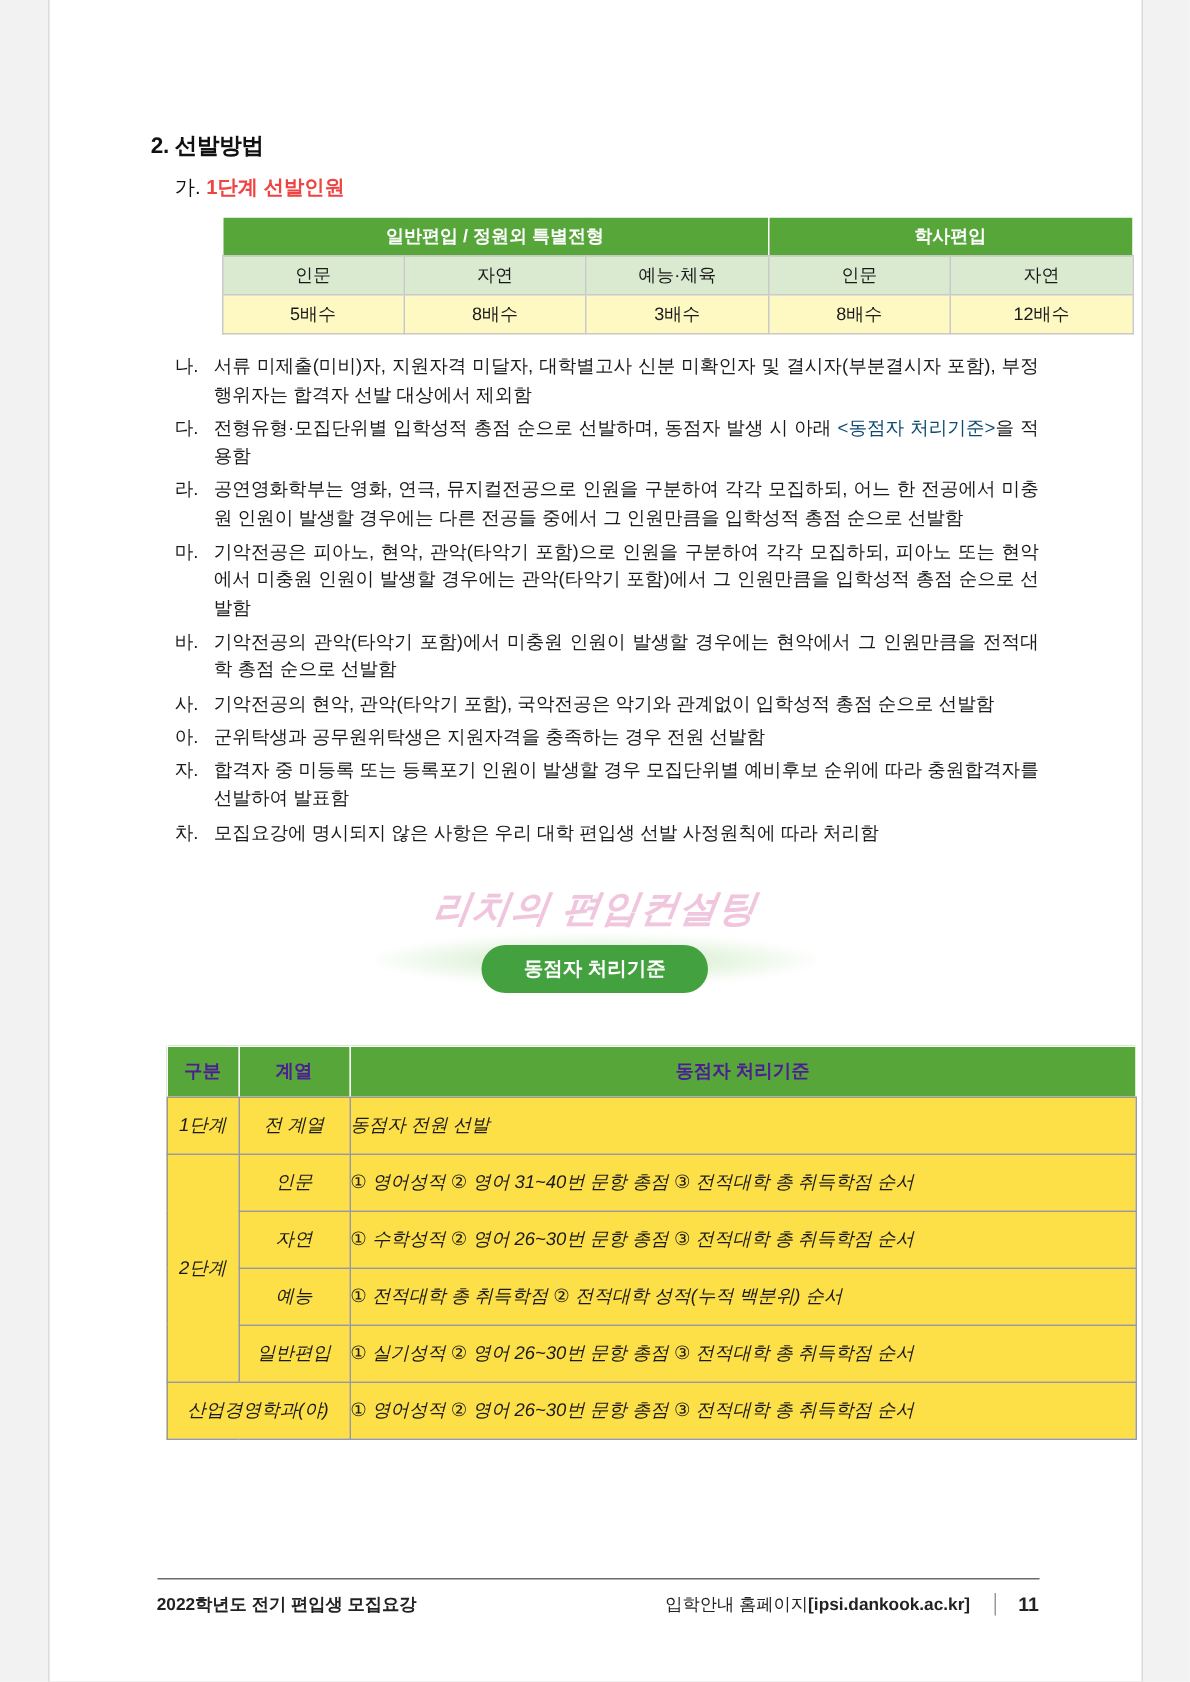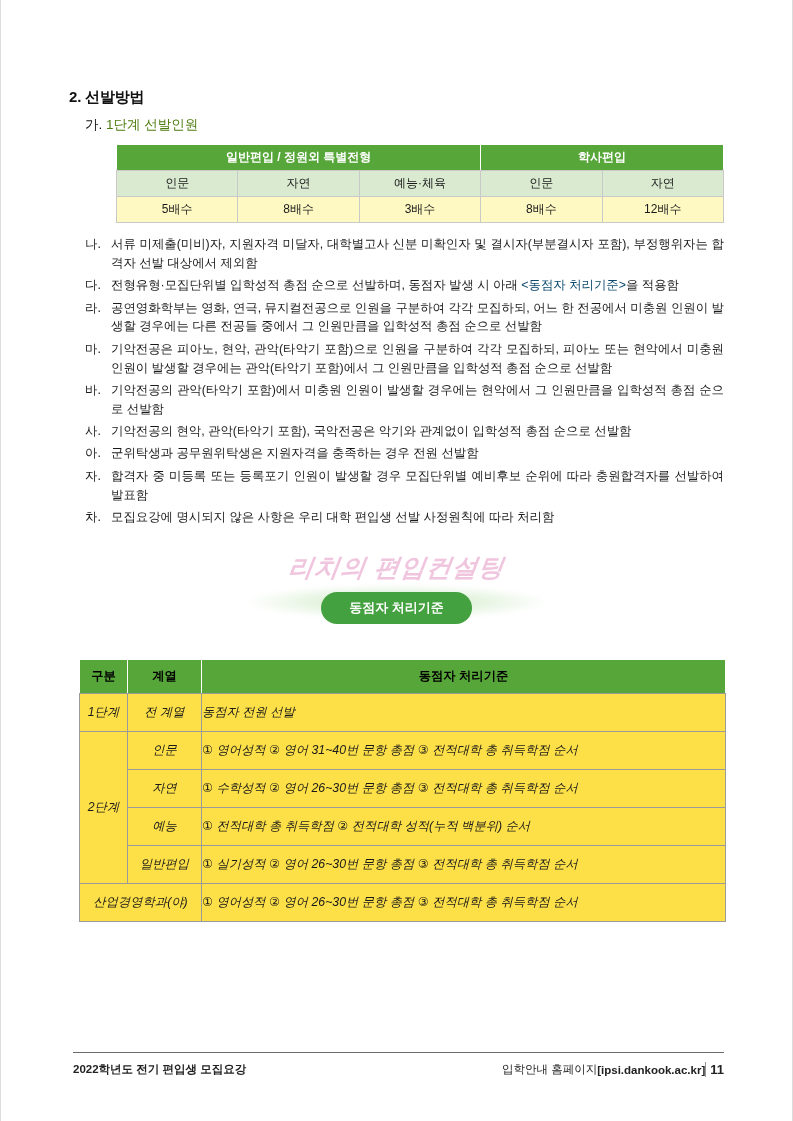--- a/index.html
+++ b/index.html
@@ -1,32 +1,32 @@
 <!DOCTYPE html>
 <html><head>
 <meta charset="utf-8">
 <style>
   * { margin: 0; padding: 0; box-sizing: border-box; }
   html, body { background: #f2f2f2; }
   body { font-family: "Liberation Sans", "DejaVu Sans", sans-serif; color: #1a1a1a; }
   .page {
     position: relative;
-    width: 791px; height: 1121px;
+    width: 728px; height: 1121px;
     margin: 0 auto;
     background: #ffffff;
     outline: 1px solid #dcdcdc;
     overflow: hidden;
   }
   .content { padding: 88px 68px 0 68px; }
 
   .sec-title { font-size: 15px; font-weight: bold; letter-spacing: -0.2px; color: #111; }
 
   .sub-heading { margin: 9px 0 10px 16px; font-size: 13.5px; }
   .sub-heading .sub-label { color: #111; }
-  .sub-heading .sub-red { color: #4d7c0f; font-weight: normal; }
+  .sub-heading .sub-red { color: #ef4444; font-weight: bold; }
 
   table { border-collapse: collapse; }
 
   .quota-table {
     margin: 2px 0 12px 47px;
     width: 608px;
     table-layout: fixed;
     font-size: 12px;
     text-align: center;
   }
@@ -61,39 +61,39 @@
     display: inline-block;
     margin-top: 8px;
     background: #44a13f; color: #fff;
     font-weight: bold; font-size: 13px;
     padding: 7px 28px;
     border-radius: 18px;
   }
 
   .tb-table { margin: 16px 0 0 10px; width: 647px; font-size: 12.3px; }
   .tb-table th {
-    background: #57a639; color: #000000; font-weight: bold;
+    background: #57a639; color: #4c1d95; font-weight: bold;
     padding: 8px 4px; border: 1px solid #ffffff; border-bottom-color: #9a9a9a;
   }
   .tb-table td { border: 1px solid #9a9a9a; padding: 10px 6px; text-align: center; background: #fde047; font-style: italic; }
   .tb-table td.c-rule { text-align: left; padding-left: 0; }
 
   .footer {
     position: absolute; left: 72px; right: 68px; bottom: 44px;
     border-top: 1.5px solid #6b6b6b;
     padding-top: 9px;
     display: flex; justify-content: space-between; align-items: center;
     font-size: 11.5px; color: #222;
   }
   .footer-left { font-weight: bold; }
   .footer-right { display: flex; align-items: center; }
   .footer-right .site { font-weight: bold; }
   .footer-right .pagenum {
     font-weight: bold; font-size: 13px;
-    margin-left: 0; padding-left: 4px;
+    margin-left: 16px; padding-left: 15px;
     border-left: 1px solid #999;
   }
 </style>
 </head>
 <body>
 
 <div class="page">
   <div class="content">
 
     <div class="sec-title">2. 선발방법</div>
@@ -138,21 +138,21 @@
       <div class="note">
         <span class="lbl">라.</span>
         <span class="txt">공연영화학부는 영화, 연극, 뮤지컬전공으로 인원을 구분하여 각각 모집하되, 어느 한 전공에서 미충원 인원이 발생할 경우에는 다른 전공들 중에서 그 인원만큼을 입학성적 총점 순으로 선발함</span>
       </div>
       <div class="note">
         <span class="lbl">마.</span>
         <span class="txt">기악전공은 피아노, 현악, 관악(타악기 포함)으로 인원을 구분하여 각각 모집하되, 피아노 또는 현악에서 미충원 인원이 발생할 경우에는 관악(타악기 포함)에서 그 인원만큼을 입학성적 총점 순으로 선발함</span>
       </div>
       <div class="note">
         <span class="lbl">바.</span>
-        <span class="txt">기악전공의 관악(타악기 포함)에서 미충원 인원이 발생할 경우에는 현악에서 그 인원만큼을 입학성적 총점 순으로 선발함</span>
+        <span class="txt">기악전공의 관악(타악기 포함)에서 미충원 인원이 발생할 경우에는 현악에서 그 인원만큼을 전적대학 총점 순으로 선발함</span>
       </div>
       <div class="note">
         <span class="lbl">사.</span>
         <span class="txt">기악전공의 현악, 관악(타악기 포함), 국악전공은 악기와 관계없이 입학성적 총점 순으로 선발함</span>
       </div>
       <div class="note">
         <span class="lbl">아.</span>
         <span class="txt">군위탁생과 공무원위탁생은 지원자격을 충족하는 경우 전원 선발함</span>
       </div>
       <div class="note">

